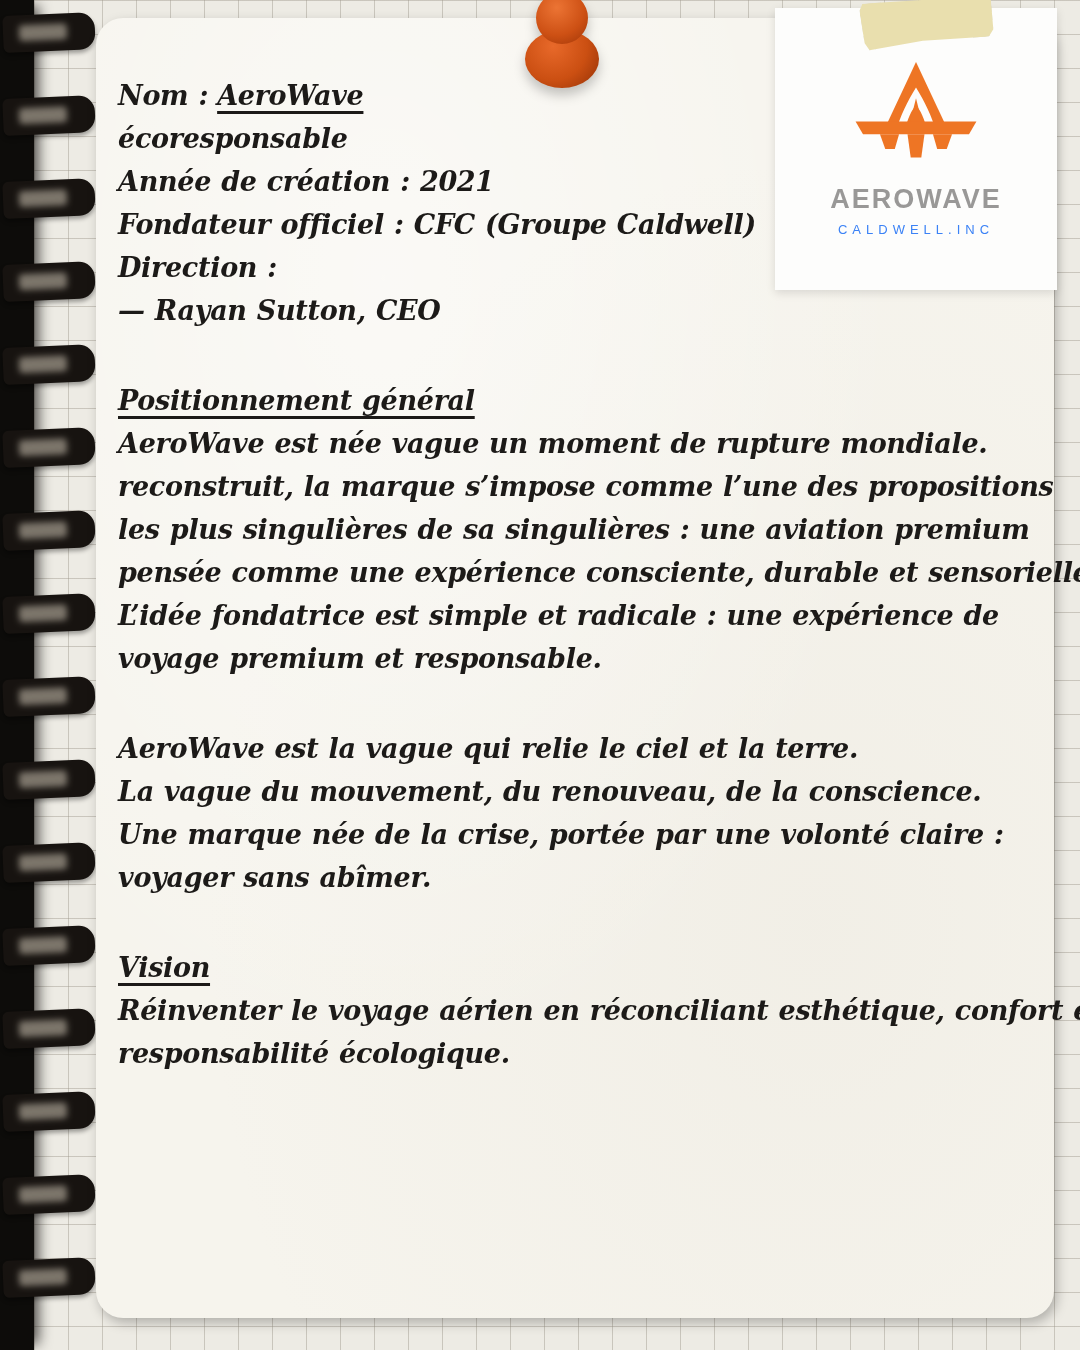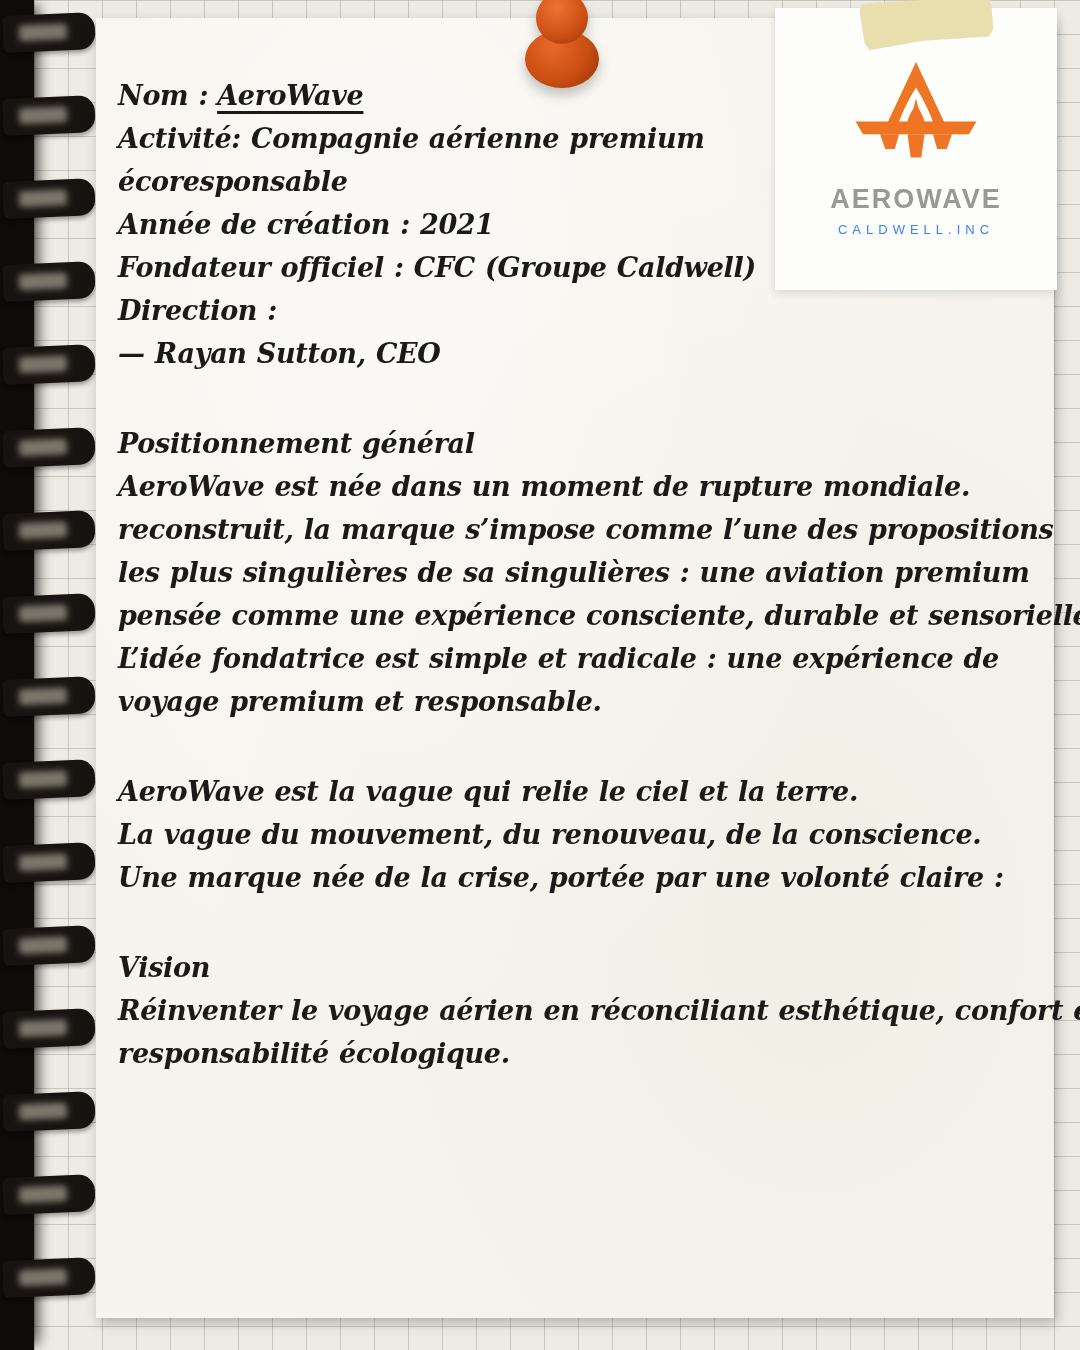--- a/index.html
+++ b/index.html
@@ -34,32 +34,33 @@
   }
   
   .page{
     position:absolute;left:96px;top:18px;width:958px;height:1300px;
     background:
       radial-gradient(ellipse at 30% 20%, rgba(255,255,255,.5), transparent 55%),
       radial-gradient(ellipse at 75% 70%, rgba(220,214,200,.18), transparent 60%),
       var(--paper,#f6f4ed);
     box-shadow:3px 5px 12px rgba(0,0,0,.25);
     z-index:4;
+    border-radius:27px;
   }
   
   .text{
     position:absolute;left:22px;top:56px;width:940px;
     color:var(--ink,#1c1a18);
     font-style:italic;font-weight:bold;
     font-size:27px;line-height:43px;
     letter-spacing:-.3px;word-spacing:1px;
   }
   .para{margin:0 0 47px 0;}
   .line{display:block;white-space:nowrap;}
-  .heading{text-decoration-thickness:2.5px;text-underline-offset:6px;}
+  .heading{text-decoration:underline;text-decoration-thickness:2.5px;text-underline-offset:6px;}
   .u{text-decoration:underline;text-decoration-thickness:2.5px;text-underline-offset:6px;}
   .lbl{margin-right:9px;}
   
   .logo-card{
     position:absolute;left:775px;top:8px;width:282px;height:282px;
     background:#fdfdfc;
     box-shadow:0 3px 9px rgba(0,0,0,.12);
     z-index:5;
     display:flex;flex-direction:column;align-items:center;
   }
@@ -120,42 +121,42 @@
     <div class="ring" style="top:1093px"></div>
     <div class="ring" style="top:1176px"></div>
     <div class="ring" style="top:1259px"></div>
   </div>
 
   <div class="page">
     <div class="text">
 
       <p class="para">
         <span class="line"><span class="lbl">Nom :</span><span class="u">AeroWave</span></span>
-        <span class="line">Activité: Compagnie aérienne premium</span>
         <span class="line">écoresponsable</span>
         <span class="line">Année de création : 2021</span>
         <span class="line">Fondateur officiel : CFC (Groupe Caldwell)</span>
         <span class="line">Direction :</span>
         <span class="line">— Rayan Sutton, CEO</span>
       </p>
 
       <p class="para">
         <span class="line heading">Positionnement général</span>
-        <span class="line">AeroWave est née dans un moment de rupture mondiale.</span>
+        <span class="line">AeroWave est née vague un moment de rupture mondiale.</span>
         <span class="line">reconstruit, la marque s’impose comme l’une des propositions</span>
         <span class="line">les plus singulières de sa singulières : une aviation premium</span>
         <span class="line">pensée comme une expérience consciente, durable et sensorielle.</span>
         <span class="line">L’idée fondatrice est simple et radicale : une expérience de</span>
         <span class="line">voyage premium et responsable.</span>
       </p>
 
       <p class="para">
         <span class="line">AeroWave est la vague qui relie le ciel et la terre.</span>
         <span class="line">La vague du mouvement, du renouveau, de la conscience.</span>
         <span class="line">Une marque née de la crise, portée par une volonté claire :</span>
+        <span class="line">voyager sans abîmer.</span>
       </p>
 
       <p class="para">
         <span class="line heading">Vision</span>
         <span class="line">Réinventer le voyage aérien en réconciliant esthétique, confort et</span>
         <span class="line">responsabilité écologique.</span>
       </p>
 
     </div>
   </div>

